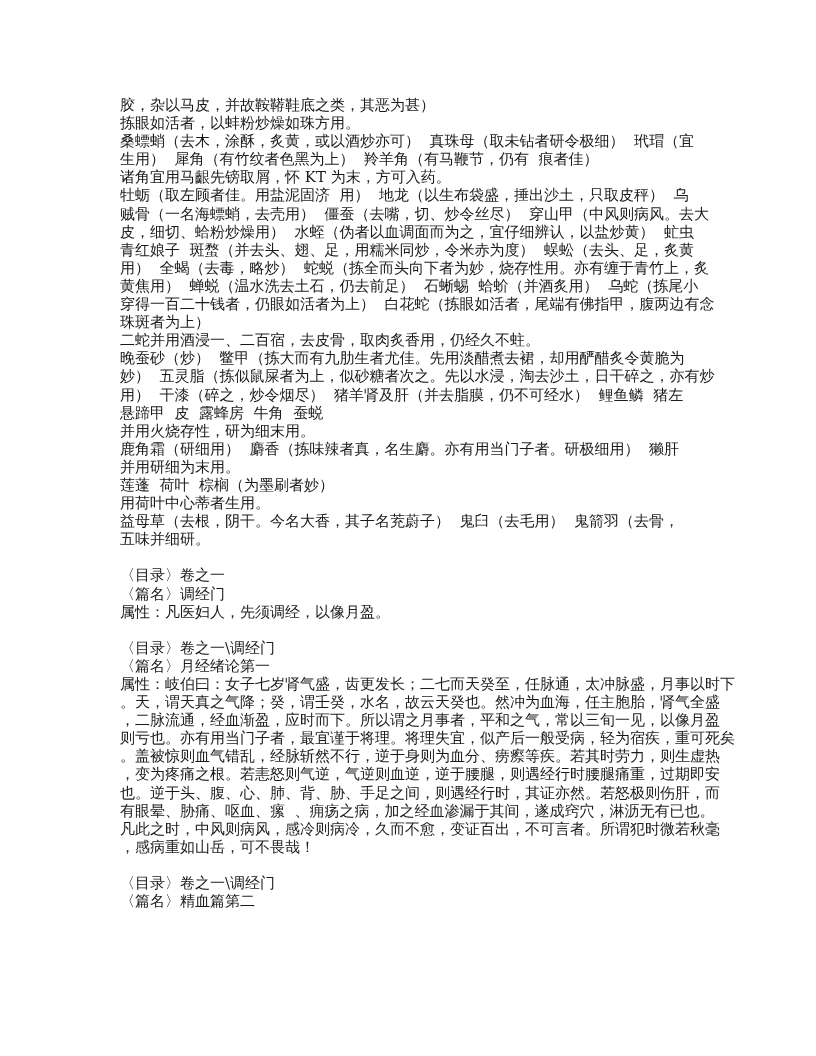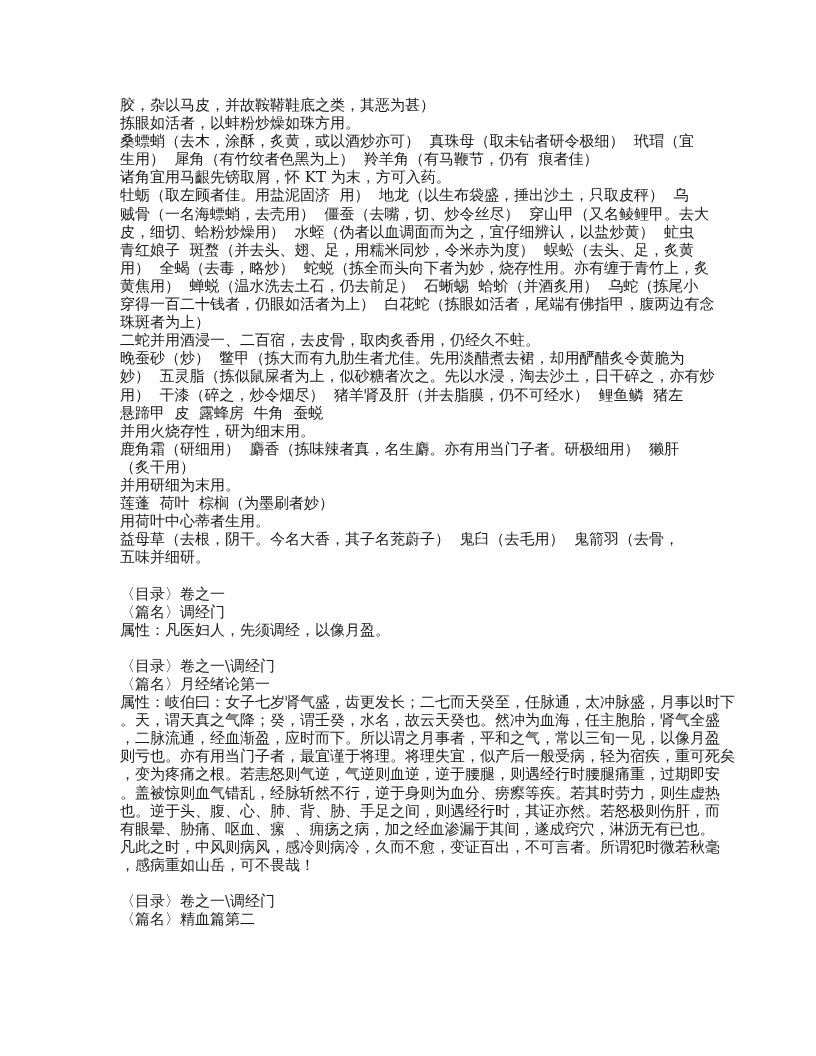--- a/index.html
+++ b/index.html
@@ -35,53 +35,52 @@
 </head>
 <body>
 
 <div class="page">
   <div class="line">胶，杂以马皮，并故鞍鞯鞋底之类，其恶为甚）</div>
   <div class="line">拣眼如活者，以蚌粉炒燥如珠方用。</div>
   <div class="line">桑螵蛸（去木，涂酥，炙黄，或以酒炒亦可）  真珠母（取未钻者研令极细）  玳瑁（宜</div>
   <div class="line">生用）  犀角（有竹纹者色黑为上）  羚羊角（有马鞭节，仍有  痕者佳）</div>
   <div class="line">诸角宜用马齦先镑取屑，怀 KT 为末，方可入药。</div>
   <div class="line">牡蛎（取左顾者佳。用盐泥固济  用）  地龙（以生布袋盛，捶出沙土，只取皮秤）  乌</div>
-  <div class="line">贼骨（一名海螵蛸，去壳用）  僵蚕（去嘴，切、炒令丝尽）  穿山甲（又名鲮鲤甲。去大</div>
+  <div class="line">贼骨（一名海螵蛸，去壳用）  僵蚕（去嘴，切、炒令丝尽）  穿山甲（中风则病风。去大</div>
   <div class="line">皮，细切、蛤粉炒燥用）  水蛭（伪者以血调面而为之，宜仔细辨认，以盐炒黄）  虻虫</div>
   <div class="line">青红娘子  斑蝥（并去头、翅、足，用糯米同炒，令米赤为度）  蜈蚣（去头、足，炙黄</div>
   <div class="line">用）  全蝎（去毒，略炒）  蛇蜕（拣全而头向下者为妙，烧存性用。亦有缠于青竹上，炙</div>
   <div class="line">黄焦用）  蝉蜕（温水洗去土石，仍去前足）  石蜥蜴  蛤蚧（并酒炙用）  乌蛇（拣尾小</div>
   <div class="line">穿得一百二十钱者，仍眼如活者为上）  白花蛇（拣眼如活者，尾端有佛指甲，腹两边有念</div>
   <div class="line">珠斑者为上）</div>
   <div class="line">二蛇并用酒浸一、二百宿，去皮骨，取肉炙香用，仍经久不蛀。</div>
   <div class="line">晚蚕砂（炒）  鳖甲（拣大而有九肋生者尤佳。先用淡醋煮去裙，却用酽醋炙令黄脆为</div>
   <div class="line">妙）  五灵脂（拣似鼠屎者为上，似砂糖者次之。先以水浸，淘去沙土，日干碎之，亦有炒</div>
   <div class="line">用）  干漆（碎之，炒令烟尽）  猪羊肾及肝（并去脂膜，仍不可经水）  鲤鱼鳞  猪左</div>
   <div class="line">悬蹄甲  皮  露蜂房  牛角  蚕蜕</div>
   <div class="line">并用火烧存性，研为细末用。</div>
   <div class="line">鹿角霜（研细用）  麝香（拣味辣者真，名生麝。亦有用当门子者。研极细用）  獭肝</div>
-  <div class="line">（炙干用）</div>
   <div class="line">并用研细为末用。</div>
   <div class="line">莲蓬  荷叶  棕榈（为墨刷者妙）</div>
   <div class="line">用荷叶中心蒂者生用。</div>
   <div class="line">益母草（去根，阴干。今名大香，其子名茺蔚子）  鬼臼（去毛用）  鬼箭羽（去骨，</div>
   <div class="line">五味并细研。</div>
   <div class="line blank"></div>
   <div class="line">〈目录〉卷之一</div>
   <div class="line">〈篇名〉调经门</div>
   <div class="line">属性：凡医妇人，先须调经，以像月盈。</div>
   <div class="line blank"></div>
   <div class="line">〈目录〉卷之一\调经门</div>
   <div class="line">〈篇名〉月经绪论第一</div>
   <div class="line">属性：岐伯曰：女子七岁肾气盛，齿更发长；二七而天癸至，任脉通，太冲脉盛，月事以时下</div>
   <div class="line">。天，谓天真之气降；癸，谓壬癸，水名，故云天癸也。然冲为血海，任主胞胎，肾气全盛</div>
   <div class="line">，二脉流通，经血渐盈，应时而下。所以谓之月事者，平和之气，常以三旬一见，以像月盈</div>
   <div class="line">则亏也。亦有用当门子者，最宜谨于将理。将理失宜，似产后一般受病，轻为宿疾，重可死矣</div>
+  <div class="line">。盖被惊则血气错乱，经脉斩然不行，逆于身则为血分、痨瘵等疾。若其时劳力，则生虚热</div>
   <div class="line">，变为疼痛之根。若恚怒则气逆，气逆则血逆，逆于腰腿，则遇经行时腰腿痛重，过期即安</div>
-  <div class="line">。盖被惊则血气错乱，经脉斩然不行，逆于身则为血分、痨瘵等疾。若其时劳力，则生虚热</div>
   <div class="line">也。逆于头、腹、心、肺、背、胁、手足之间，则遇经行时，其证亦然。若怒极则伤肝，而</div>
   <div class="line">有眼晕、胁痛、呕血、瘰  、痈疡之病，加之经血渗漏于其间，遂成窍穴，淋沥无有已也。</div>
   <div class="line">凡此之时，中风则病风，感冷则病冷，久而不愈，变证百出，不可言者。所谓犯时微若秋毫</div>
   <div class="line">，感病重如山岳，可不畏哉！</div>
   <div class="line blank"></div>
   <div class="line">〈目录〉卷之一\调经门</div>
   <div class="line">〈篇名〉精血篇第二</div>
 </div>
 
 </body></html>

